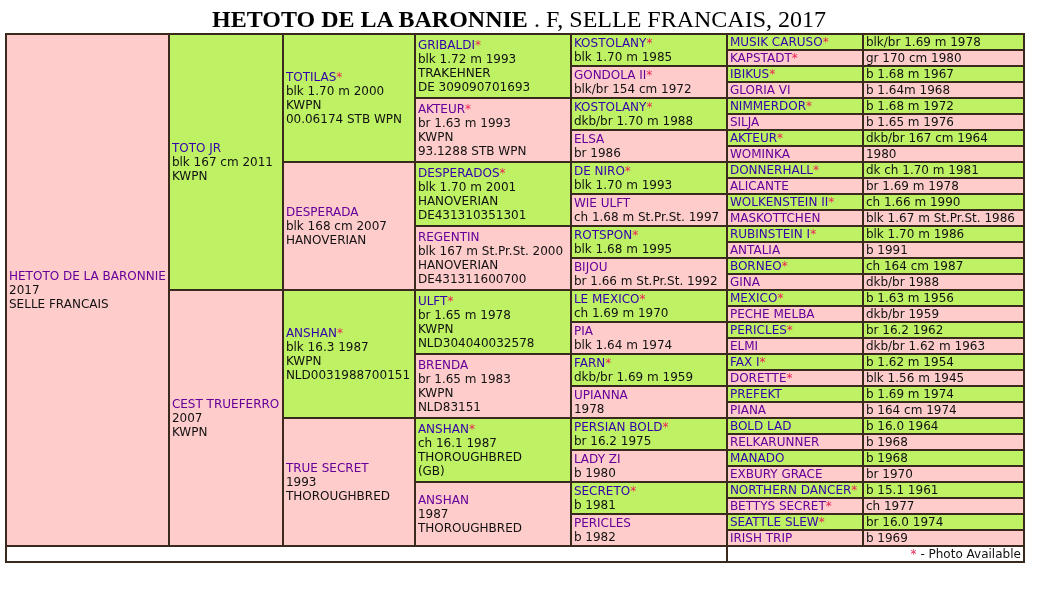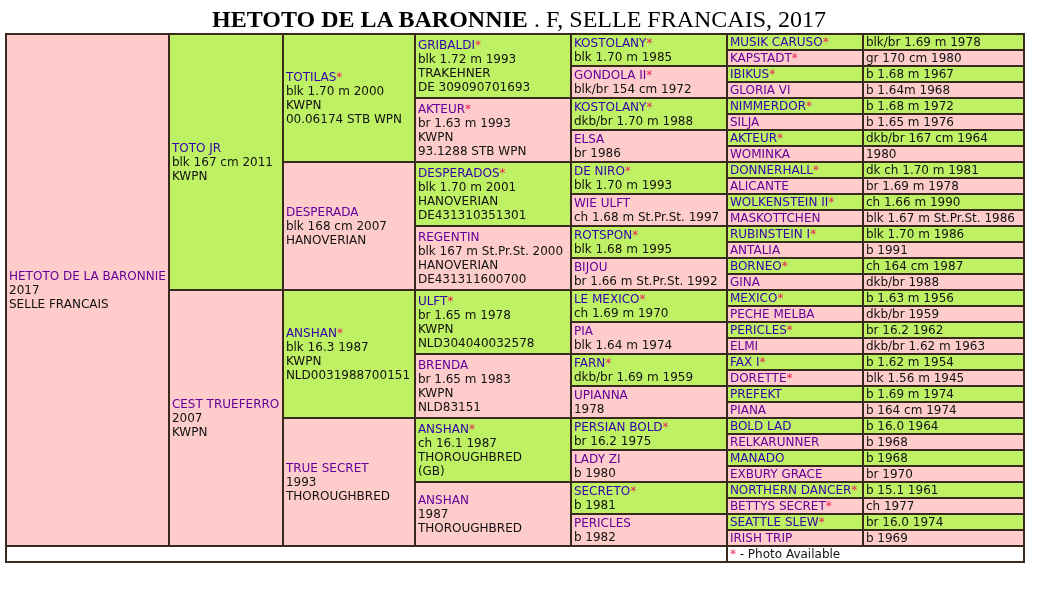--- a/index.html
+++ b/index.html
@@ -17,21 +17,21 @@
   table.ped td {
     border: 2px solid #3a2a1e; padding: 0 2px; vertical-align: middle;
     font-size: 12px; line-height: 14px; color: #111; overflow: hidden; white-space: nowrap;
   }
   td.m { background: #ffcccc; }
   td.s { background: #bef264; }
   .nm { color: #3300aa; }
   td.m .nm { color: #660099; }
   .star { color: #ee2255; }
   td.leaf { height: 13px; line-height: 13px; padding-top: 0; padding-bottom: 0; }
-  td.foot { background: #fff; height: 14px; padding-right: 4px; }
+  td.foot { background: #fff; height: 14px; text-align: right; padding-right: 4px; }
   td.footblank { background: #fff; }
   .ln { display: block; }
 </style>
 </head>
 <body>
 
 <div class="title">
   <b>HETOTO DE LA BARONNIE</b><span> . F, SELLE FRANCAIS, 2017</span>
 </div>
 

